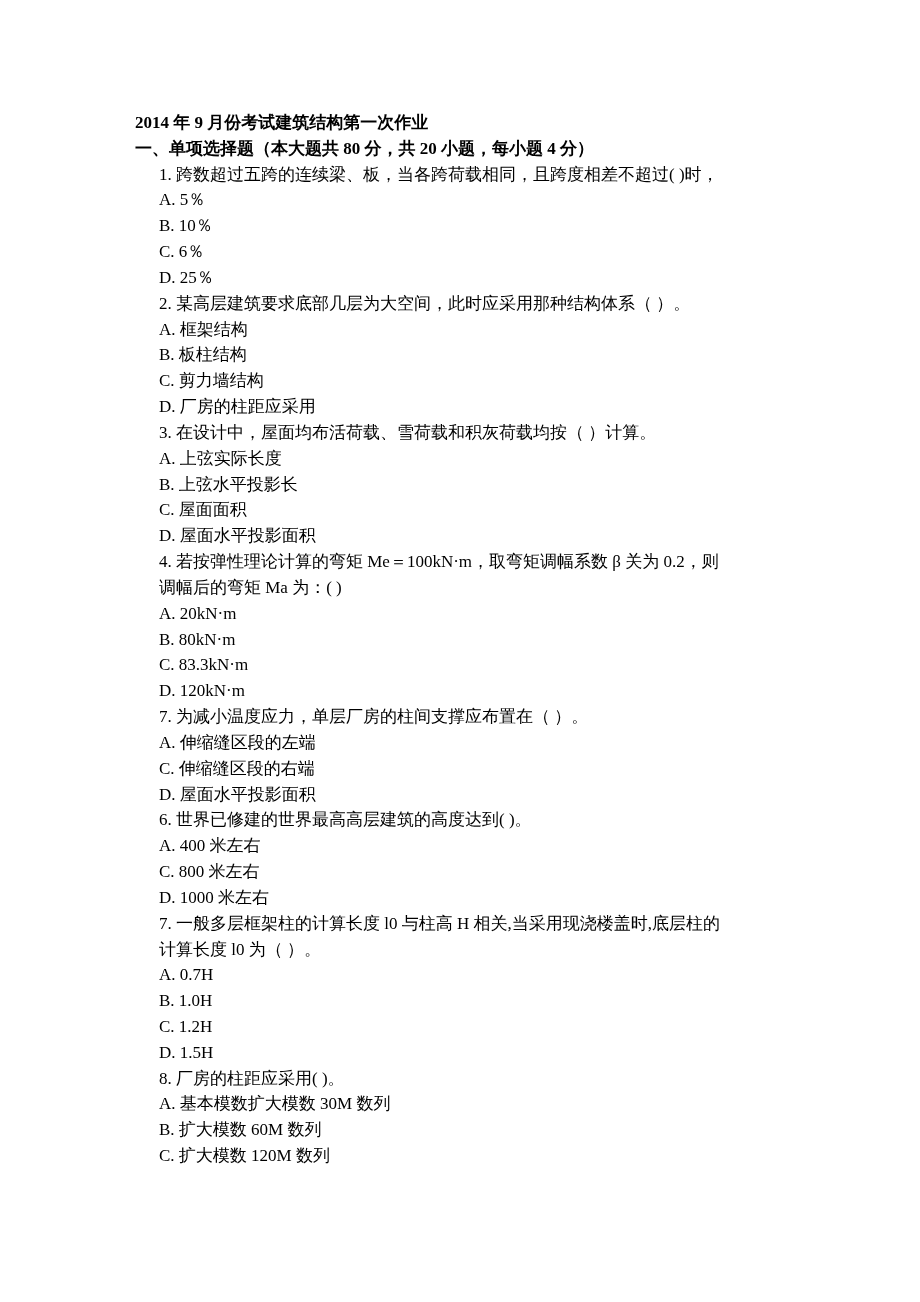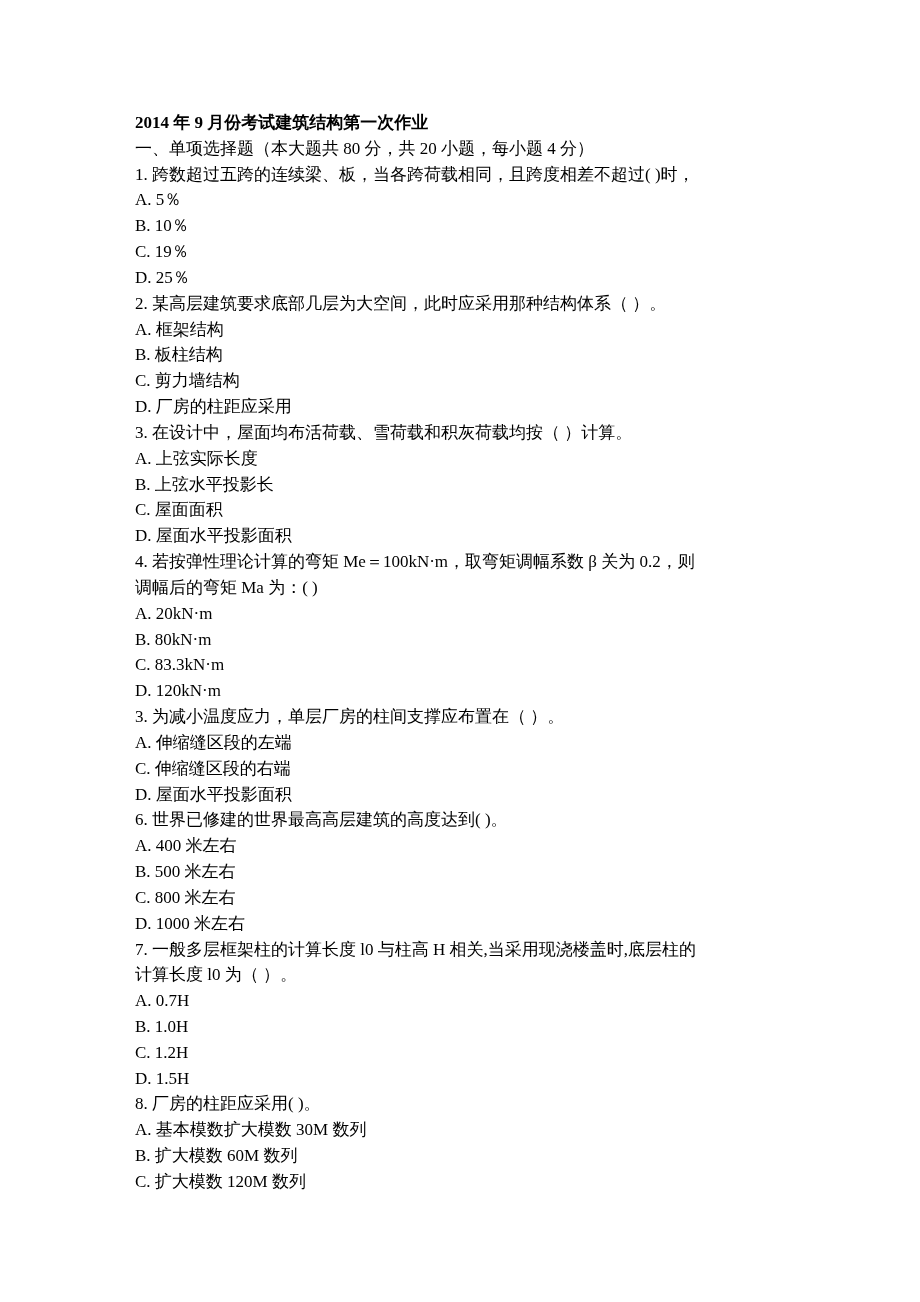--- a/index.html
+++ b/index.html
@@ -14,61 +14,61 @@
     box-sizing: border-box;
     padding: 110px 90px 50px 135px;
     font-size: 17px;
     line-height: 1.52;
     color: #000;
   }
   .title-line {
     font-weight: bold;
   }
   .section-line {
-    font-weight: normal;
+    font-weight: bold;
   }
   .body-line {
     font-weight: normal;
+    margin-left: 24px;
   }
 </style>
 </head>
 <body>
 
 <div class="page">
   <div class="title-line">2014 年 9 月份考试建筑结构第一次作业</div>
   <div class="section-line">一、单项选择题（本大题共 80 分，共 20 小题，每小题 4 分）</div>
   <div id="questions-container">
       <div class="body-line">1. 跨数超过五跨的连续梁、板，当各跨荷载相同，且跨度相差不超过( )时，</div>
       <div class="body-line">A. 5％</div>
       <div class="body-line">B. 10％</div>
-      <div class="body-line">C. 19％</div>
+      <div class="body-line">C. 6％</div>
       <div class="body-line">D. 25％</div>
       <div class="body-line">2. 某高层建筑要求底部几层为大空间，此时应采用那种结构体系（ ）。</div>
       <div class="body-line">A. 框架结构</div>
       <div class="body-line">B. 板柱结构</div>
       <div class="body-line">C. 剪力墙结构</div>
       <div class="body-line">D. 厂房的柱距应采用</div>
       <div class="body-line">3. 在设计中，屋面均布活荷载、雪荷载和积灰荷载均按（ ）计算。</div>
       <div class="body-line">A. 上弦实际长度</div>
       <div class="body-line">B. 上弦水平投影长</div>
       <div class="body-line">C. 屋面面积</div>
       <div class="body-line">D. 屋面水平投影面积</div>
       <div class="body-line">4. 若按弹性理论计算的弯矩 Me＝100kN·m，取弯矩调幅系数 β 关为 0.2，则</div>
       <div class="body-line">调幅后的弯矩 Ma 为：( )</div>
       <div class="body-line">A. 20kN·m</div>
       <div class="body-line">B. 80kN·m</div>
       <div class="body-line">C. 83.3kN·m</div>
       <div class="body-line">D. 120kN·m</div>
-      <div class="body-line">3. 为减小温度应力，单层厂房的柱间支撑应布置在（ ）。</div>
+      <div class="body-line">7. 为减小温度应力，单层厂房的柱间支撑应布置在（ ）。</div>
       <div class="body-line">A. 伸缩缝区段的左端</div>
       <div class="body-line">C. 伸缩缝区段的右端</div>
       <div class="body-line">D. 屋面水平投影面积</div>
       <div class="body-line">6. 世界已修建的世界最高高层建筑的高度达到( )。</div>
       <div class="body-line">A. 400 米左右</div>
-      <div class="body-line">B. 500 米左右</div>
       <div class="body-line">C. 800 米左右</div>
       <div class="body-line">D. 1000 米左右</div>
       <div class="body-line">7. 一般多层框架柱的计算长度 l0 与柱高 H 相关,当采用现浇楼盖时,底层柱的</div>
       <div class="body-line">计算长度 l0 为（ ）。</div>
       <div class="body-line">A. 0.7H</div>
       <div class="body-line">B. 1.0H</div>
       <div class="body-line">C. 1.2H</div>
       <div class="body-line">D. 1.5H</div>
       <div class="body-line">8. 厂房的柱距应采用( )。</div>
       <div class="body-line">A. 基本模数扩大模数 30M 数列</div>

